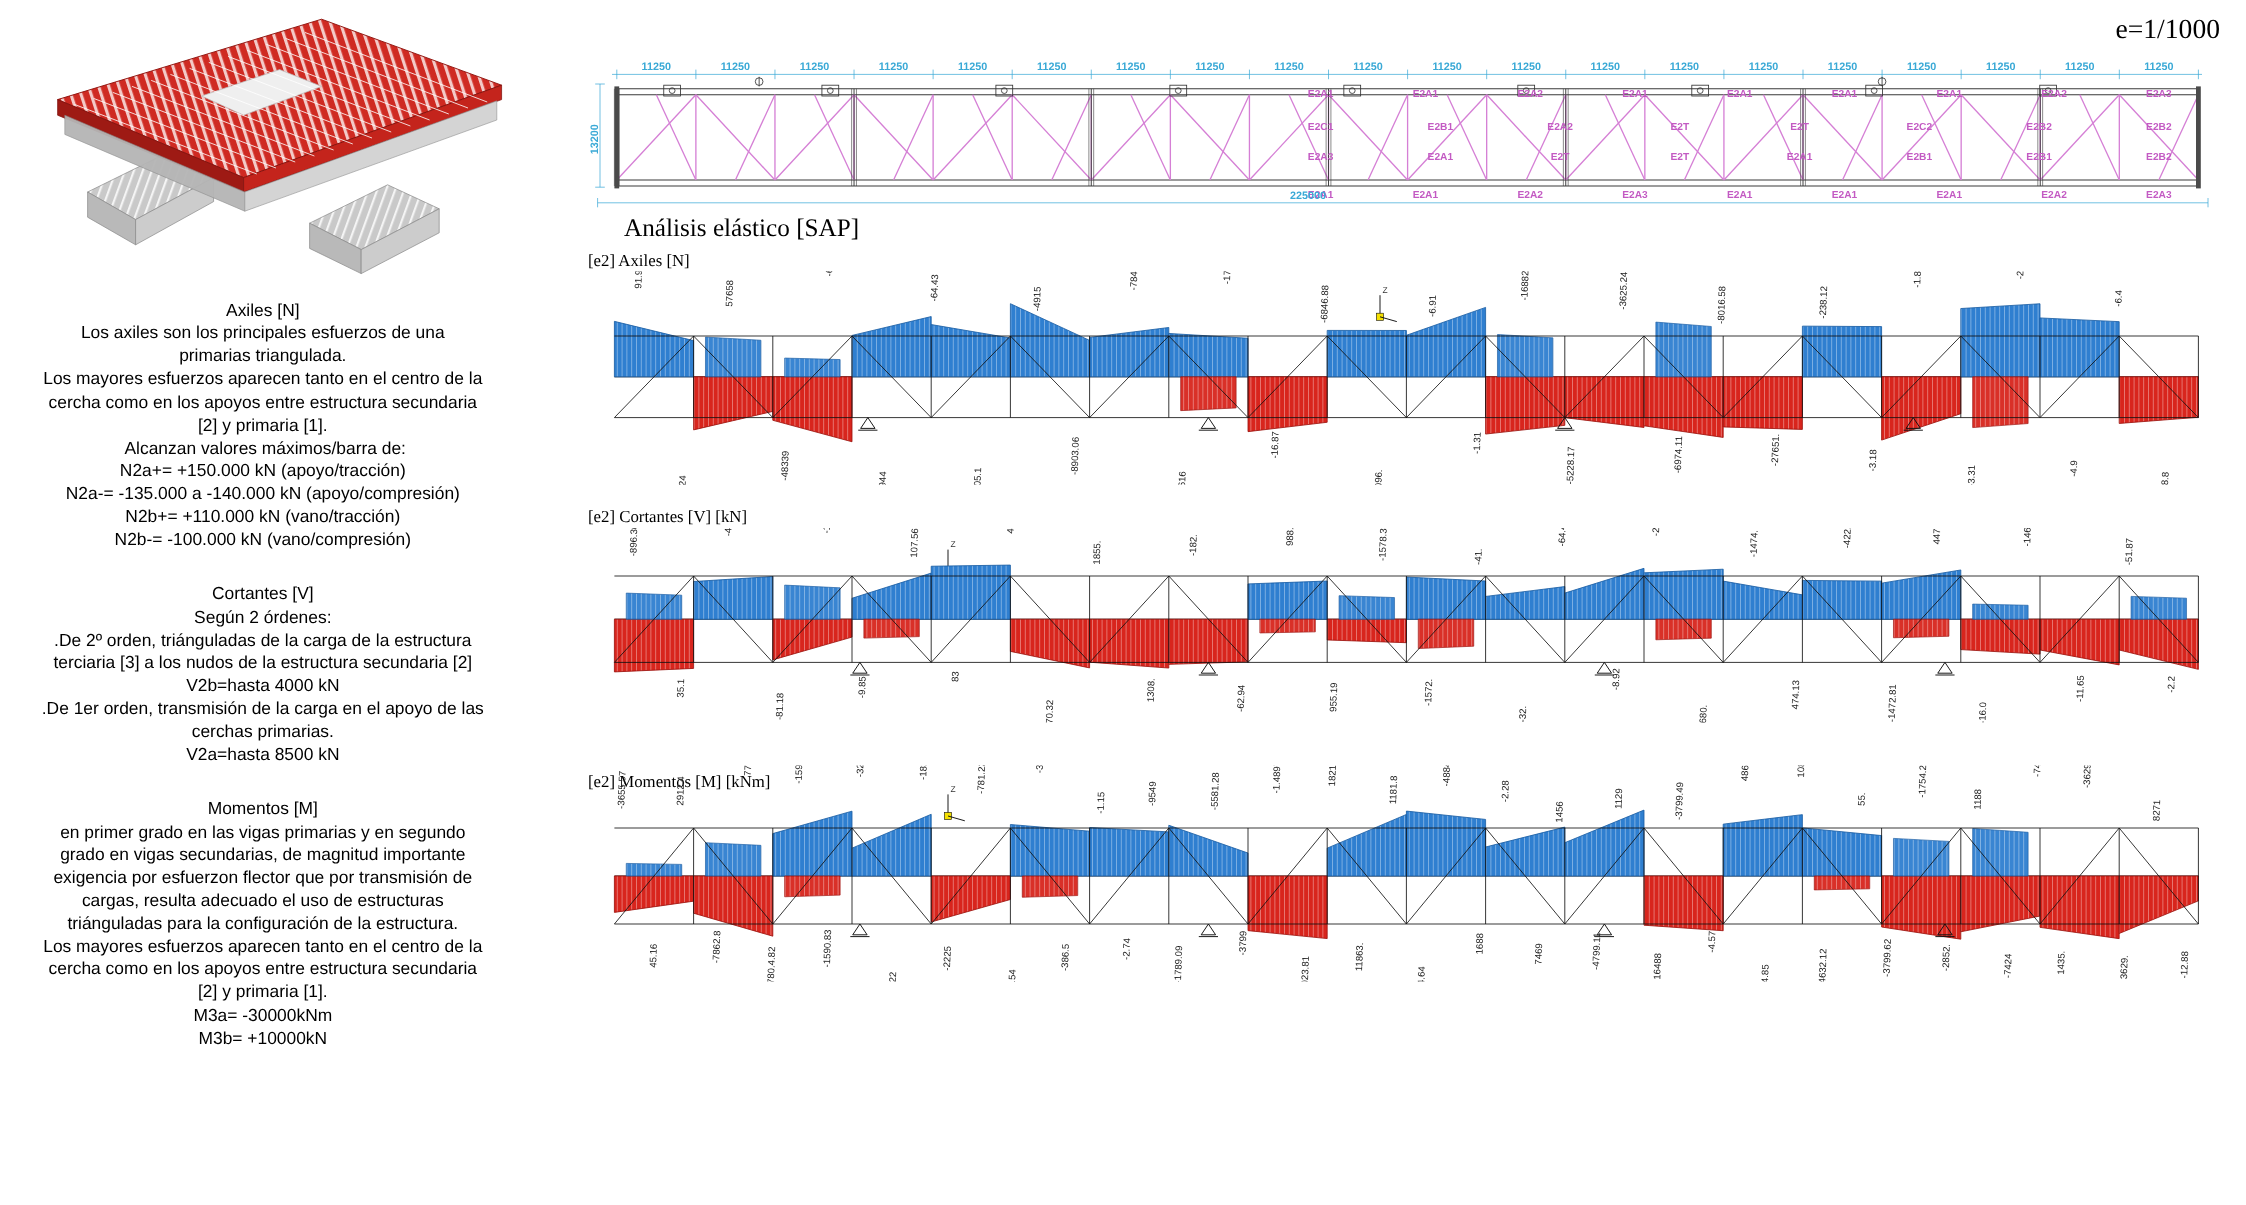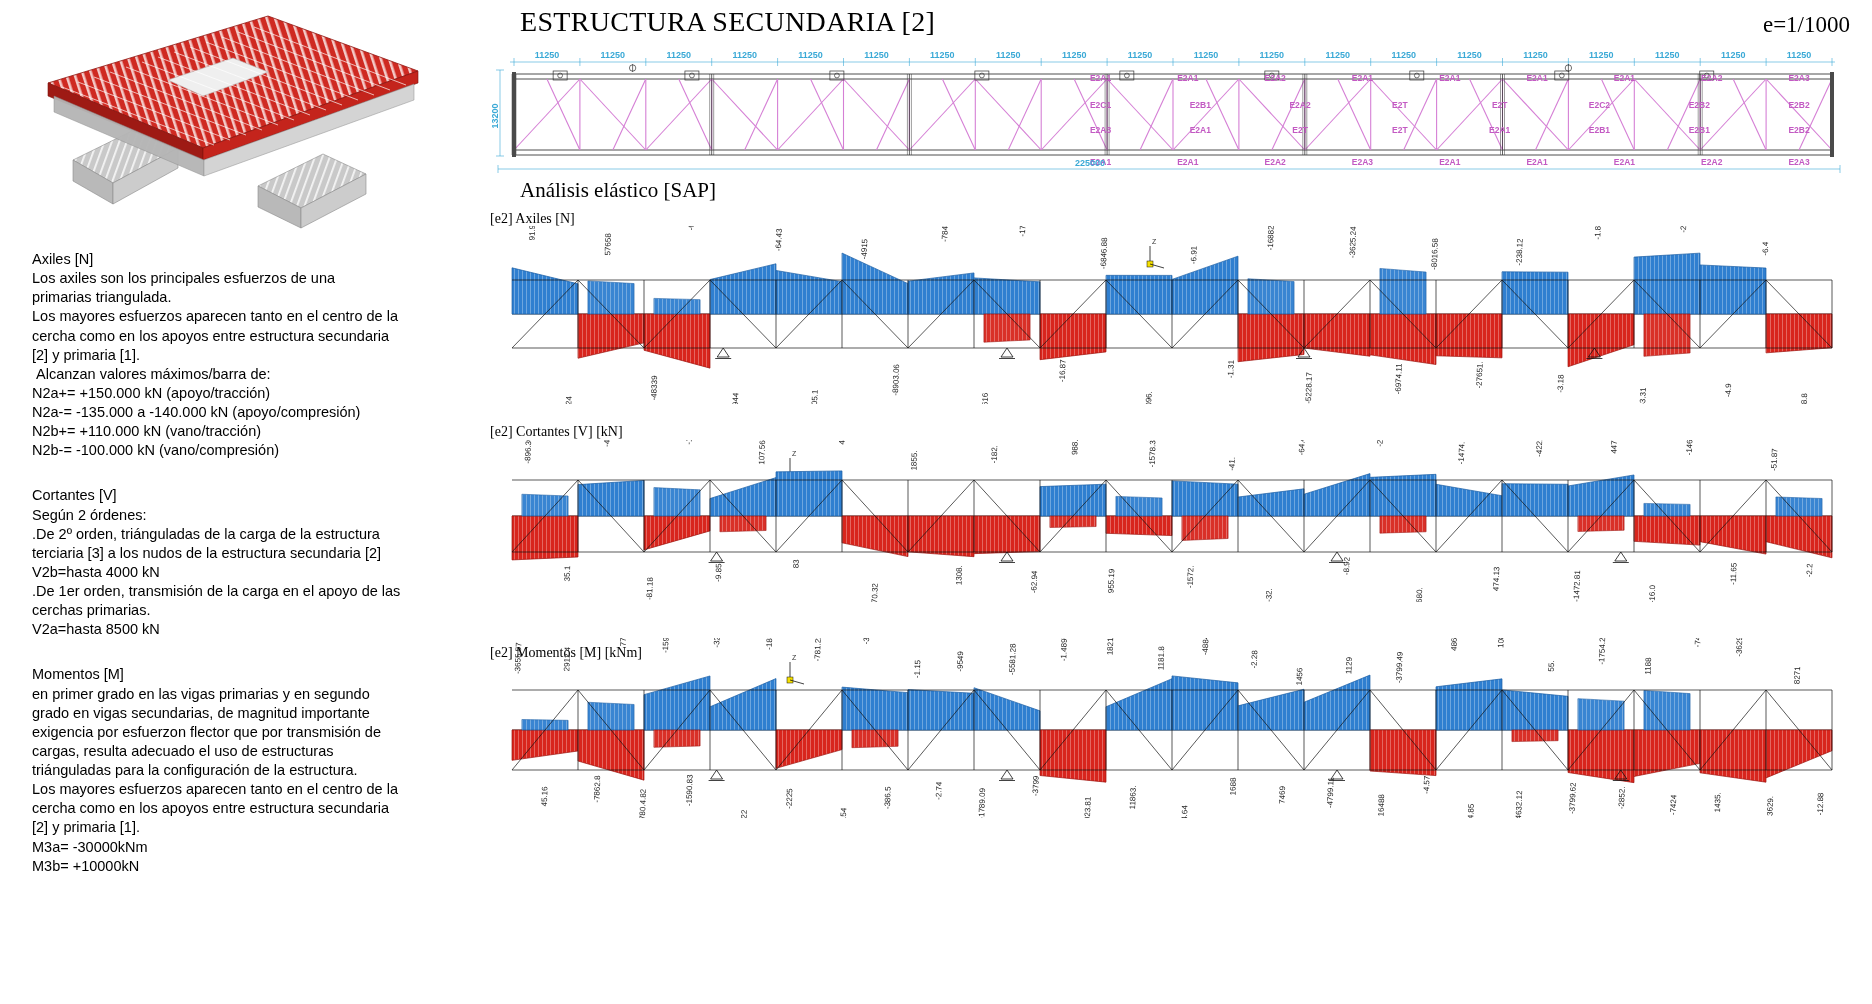--- a/index.html
+++ b/index.html
@@ -33,25 +33,26 @@
     position: absolute;
     left: 18px;
     top: 8px;
     width: 430px;
     height: 230px;
   }
   .render-svg { display: block; }
 
   .notes {
     position: absolute;
-    left: 32px;
+    left: 14px;
     top: 250px;
     width: 410px;
     font-size: 14.5px;
     line-height: 1.32;
+    text-align: center;
   }
   .note-block { margin-bottom: 26px; }
   .note-line { white-space: pre-wrap; }
 
   
   .right-col {
     position: absolute;
     left: 470px;
     top: 0;
     width: 1402px;
@@ -230,21 +231,20 @@
         <div class="note-line">cercha como en los apoyos entre estructura secundaria</div>
         <div class="note-line">[2] y primaria [1].</div>
         <div class="note-line">M3a= -30000kNm</div>
         <div class="note-line">M3b= +10000kN</div>
       </div>
     </div>
   </div>
 
   <div class="right-col">
 
-    <div class="main-title">ESTRUCTURA SECUNDARIA [2]</div>
     <div class="scale-label">e=1/1000</div>
 
     <div class="elevation-wrap">
       <svg width="1360" height="135" viewBox="0 0 1360 135">
 
         <g stroke="#3aa9d6" stroke-width="0.6">
           <line x1="20" y1="24" x2="1345" y2="24"></line>
           <g id="dimTicks">
               <line x1="24" y1="20" x2="24" y2="28" stroke="#3aa9d6" stroke-width="0.6"></line>
               <line x1="89.9" y1="20" x2="89.9" y2="28" stroke="#3aa9d6" stroke-width="0.6"></line>

